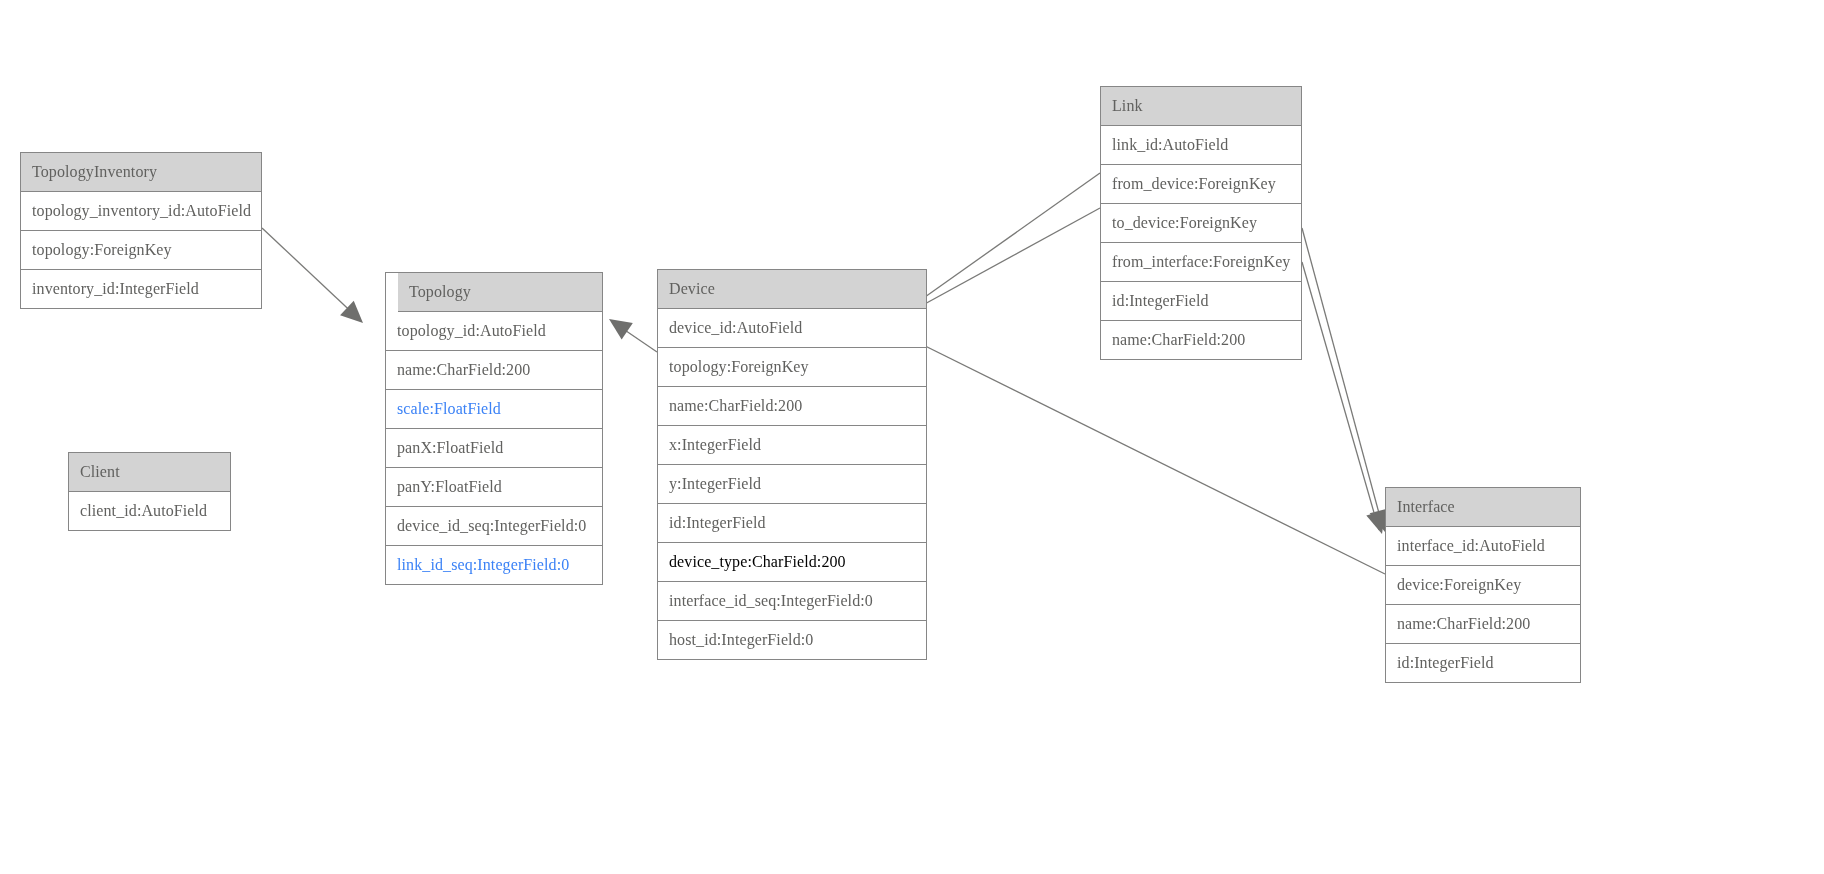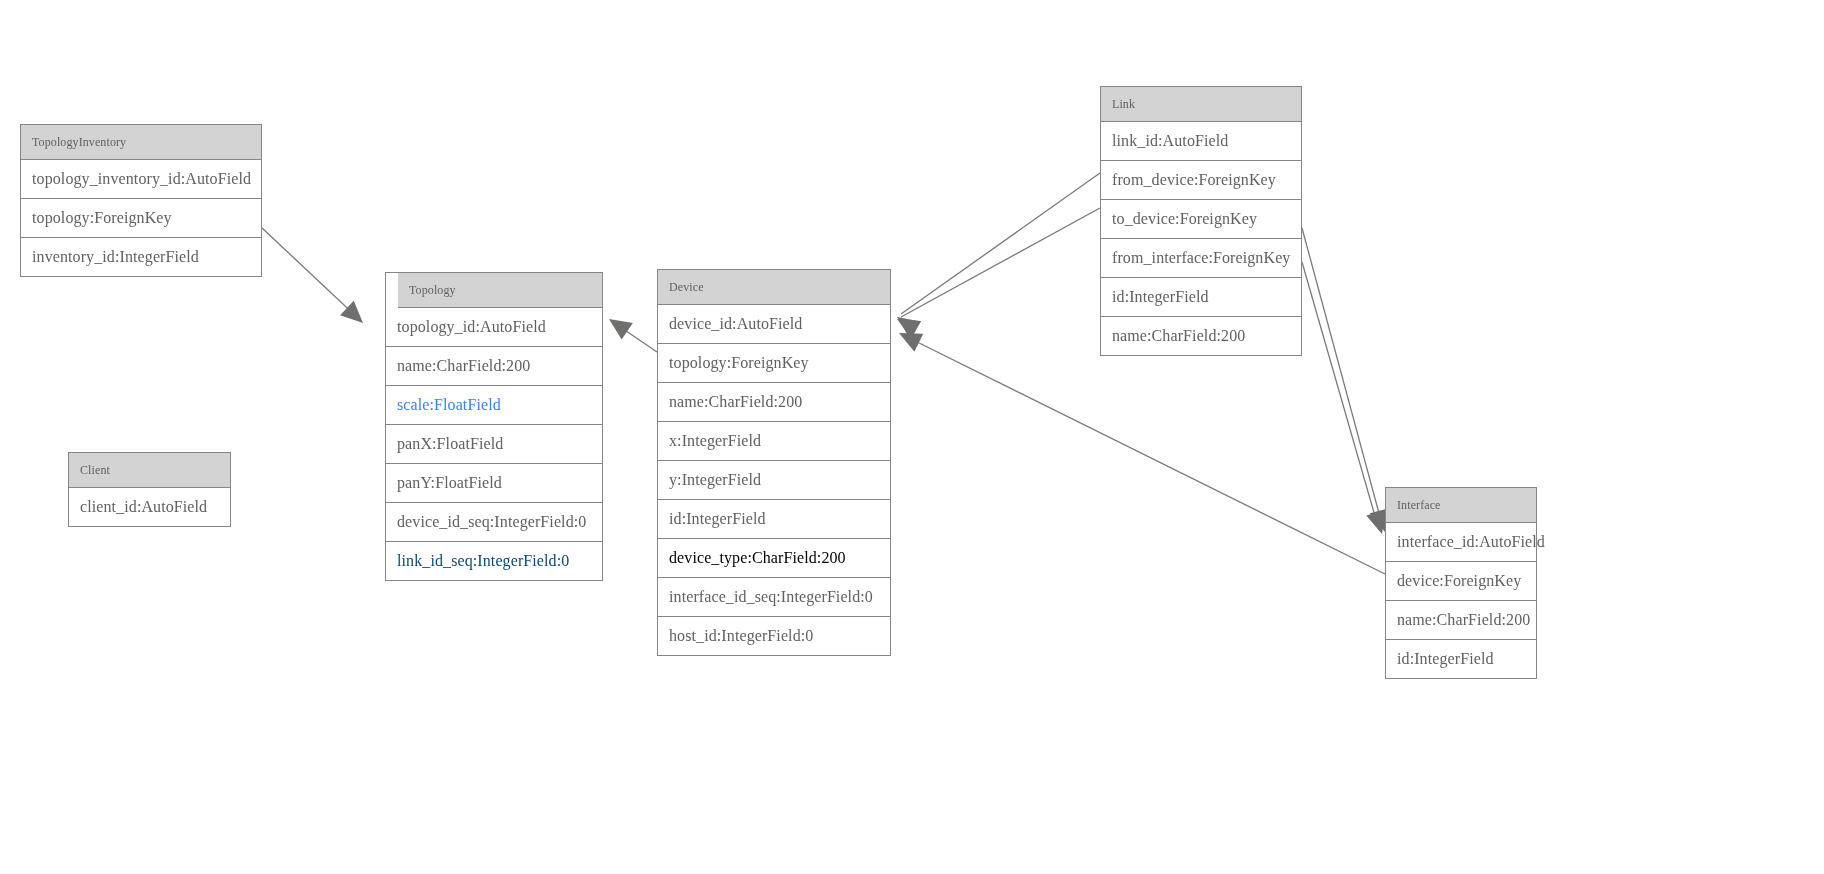--- a/index.html
+++ b/index.html
@@ -32,21 +32,21 @@
     box-sizing: border-box;
     background: #ffffff;
     border: 1px solid #868686;
     border-bottom: none;
   }
   .entity-header {
     box-sizing: border-box;
     background: #d3d3d3;
     border-bottom: 1px solid #868686;
     color: #61615f;
-    font-size: 12px;
+    font-size: 16px;
     line-height: 1;
     padding: 11px 0 11px 11px;
     white-space: nowrap;
     letter-spacing: 0.1px;
   }
   .entity-row {
     box-sizing: border-box;
     background: #ffffff;
     border-bottom: 1px solid #868686;
     color: #61615f;
@@ -87,62 +87,62 @@
         <path d="M 1302,228 L 1383,528" stroke="#7a7a78" stroke-width="1.3" fill="none"></path>
         <path d="M 0,0 L -22,-10 L -22,10 Z" fill="#6f6f6d" transform="translate(1385,532) rotate(75)"></path>
       </g>
       <g>
         <path d="M 1302,262 L 1379,530" stroke="#7a7a78" stroke-width="1.3" fill="none"></path>
         <path d="M 0,0 L -22,-10 L -22,10 Z" fill="#6f6f6d" transform="translate(1382,534) rotate(74)"></path>
       </g>
     </svg>
 
   <div id="entity-layer">
-      <div class="entity" style="left: 20px; top: 124px; width: 242px; border-color: rgb(134, 134, 134);">
+      <div class="entity" style="left: 20px; top: 152px; width: 242px; border-color: rgb(134, 134, 134);">
         <div class="entity-header" style="background: rgb(211, 211, 211); border-bottom-color: rgb(134, 134, 134); color: rgb(97, 97, 95);">TopologyInventory</div>
         <div class="entity-row" style="border-bottom-color: rgb(134, 134, 134); color: rgb(97, 97, 95);">topology_inventory_id:AutoField</div>
         <div class="entity-row" style="border-bottom-color: rgb(134, 134, 134); color: rgb(97, 97, 95);">topology:ForeignKey</div>
         <div class="entity-row" style="border-bottom-color: rgb(134, 134, 134); color: rgb(97, 97, 95);">inventory_id:IntegerField</div>
       </div>
       <div class="entity" style="left: 68px; top: 452px; width: 163px; border-color: rgb(134, 134, 134);">
         <div class="entity-header" style="background: rgb(211, 211, 211); border-bottom-color: rgb(134, 134, 134); color: rgb(97, 97, 95);">Client</div>
         <div class="entity-row" style="border-bottom-color: rgb(134, 134, 134); color: rgb(97, 97, 95);">client_id:AutoField</div>
       </div>
       <div class="entity" style="left: 385px; top: 272px; width: 218px; border-color: rgb(134, 134, 134);">
         <div class="entity-header" style="background: rgb(211, 211, 211); border-bottom-color: rgb(134, 134, 134); color: rgb(97, 97, 95); margin-left: 12px;">Topology</div>
         <div class="entity-row" style="border-bottom-color: rgb(134, 134, 134); color: rgb(97, 97, 95);">topology_id:AutoField</div>
         <div class="entity-row" style="border-bottom-color: rgb(134, 134, 134); color: rgb(97, 97, 95);">name:CharField:200</div>
         <div class="entity-row" style="border-bottom-color: rgb(134, 134, 134); color: #3b82f6;">scale:FloatField</div>
         <div class="entity-row" style="border-bottom-color: rgb(134, 134, 134); color: rgb(97, 97, 95);">panX:FloatField</div>
         <div class="entity-row" style="border-bottom-color: rgb(134, 134, 134); color: rgb(97, 97, 95);">panY:FloatField</div>
         <div class="entity-row" style="border-bottom-color: rgb(134, 134, 134); color: rgb(97, 97, 95);">device_id_seq:IntegerField:0</div>
-        <div class="entity-row" style="border-bottom-color: rgb(134, 134, 134); color: #0c4a6e; font-family: Liberation Serif, serif;">link_id_seq:IntegerField:0</div>
+        <div class="entity-row" style="border-bottom-color: rgb(134, 134, 134); color: #3b82f6; font-family: Liberation Serif, serif;">link_id_seq:IntegerField:0</div>
       </div>
-      <div class="entity" style="left: 657px; top: 269px; width: 234px; border-color: rgb(134, 134, 134);">
+      <div class="entity" style="left: 657px; top: 269px; width: 270px; border-color: rgb(134, 134, 134);">
         <div class="entity-header" style="background: rgb(211, 211, 211); border-bottom-color: rgb(134, 134, 134); color: rgb(97, 97, 95);">Device</div>
         <div class="entity-row" style="border-bottom-color: rgb(134, 134, 134); color: rgb(97, 97, 95);">device_id:AutoField</div>
         <div class="entity-row" style="border-bottom-color: rgb(134, 134, 134); color: rgb(97, 97, 95);">topology:ForeignKey</div>
         <div class="entity-row" style="border-bottom-color: rgb(134, 134, 134); color: rgb(97, 97, 95);">name:CharField:200</div>
         <div class="entity-row" style="border-bottom-color: rgb(134, 134, 134); color: rgb(97, 97, 95);">x:IntegerField</div>
         <div class="entity-row" style="border-bottom-color: rgb(134, 134, 134); color: rgb(97, 97, 95);">y:IntegerField</div>
         <div class="entity-row" style="border-bottom-color: rgb(134, 134, 134); color: rgb(97, 97, 95);">id:IntegerField</div>
         <div class="entity-row" style="border-bottom-color: rgb(134, 134, 134); color: #000000;">device_type:CharField:200</div>
         <div class="entity-row" style="border-bottom-color: rgb(134, 134, 134); color: rgb(97, 97, 95);">interface_id_seq:IntegerField:0</div>
         <div class="entity-row" style="border-bottom-color: rgb(134, 134, 134); color: rgb(97, 97, 95);">host_id:IntegerField:0</div>
       </div>
       <div class="entity" style="left: 1100px; top: 86px; width: 202px; border-color: rgb(134, 134, 134);">
         <div class="entity-header" style="background: rgb(211, 211, 211); border-bottom-color: rgb(134, 134, 134); color: rgb(97, 97, 95);">Link</div>
         <div class="entity-row" style="border-bottom-color: rgb(134, 134, 134); color: rgb(97, 97, 95);">link_id:AutoField</div>
         <div class="entity-row" style="border-bottom-color: rgb(134, 134, 134); color: rgb(97, 97, 95);">from_device:ForeignKey</div>
         <div class="entity-row" style="border-bottom-color: rgb(134, 134, 134); color: rgb(97, 97, 95);">to_device:ForeignKey</div>
         <div class="entity-row" style="border-bottom-color: rgb(134, 134, 134); color: rgb(97, 97, 95);">from_interface:ForeignKey</div>
         <div class="entity-row" style="border-bottom-color: rgb(134, 134, 134); color: rgb(97, 97, 95);">id:IntegerField</div>
         <div class="entity-row" style="border-bottom-color: rgb(134, 134, 134); color: rgb(97, 97, 95);">name:CharField:200</div>
       </div>
-      <div class="entity" style="left: 1385px; top: 487px; width: 152px; border-color: rgb(134, 134, 134);">
+      <div class="entity" style="left: 1385px; top: 487px; width: 196px; border-color: rgb(134, 134, 134);">
         <div class="entity-header" style="background: rgb(211, 211, 211); border-bottom-color: rgb(134, 134, 134); color: rgb(97, 97, 95);">Interface</div>
         <div class="entity-row" style="border-bottom-color: rgb(134, 134, 134); color: rgb(97, 97, 95);">interface_id:AutoField</div>
         <div class="entity-row" style="border-bottom-color: rgb(134, 134, 134); color: rgb(97, 97, 95);">device:ForeignKey</div>
         <div class="entity-row" style="border-bottom-color: rgb(134, 134, 134); color: rgb(97, 97, 95);">name:CharField:200</div>
         <div class="entity-row" style="border-bottom-color: rgb(134, 134, 134); color: rgb(97, 97, 95);">id:IntegerField</div>
       </div>
     </div>
 
 </div>
 

